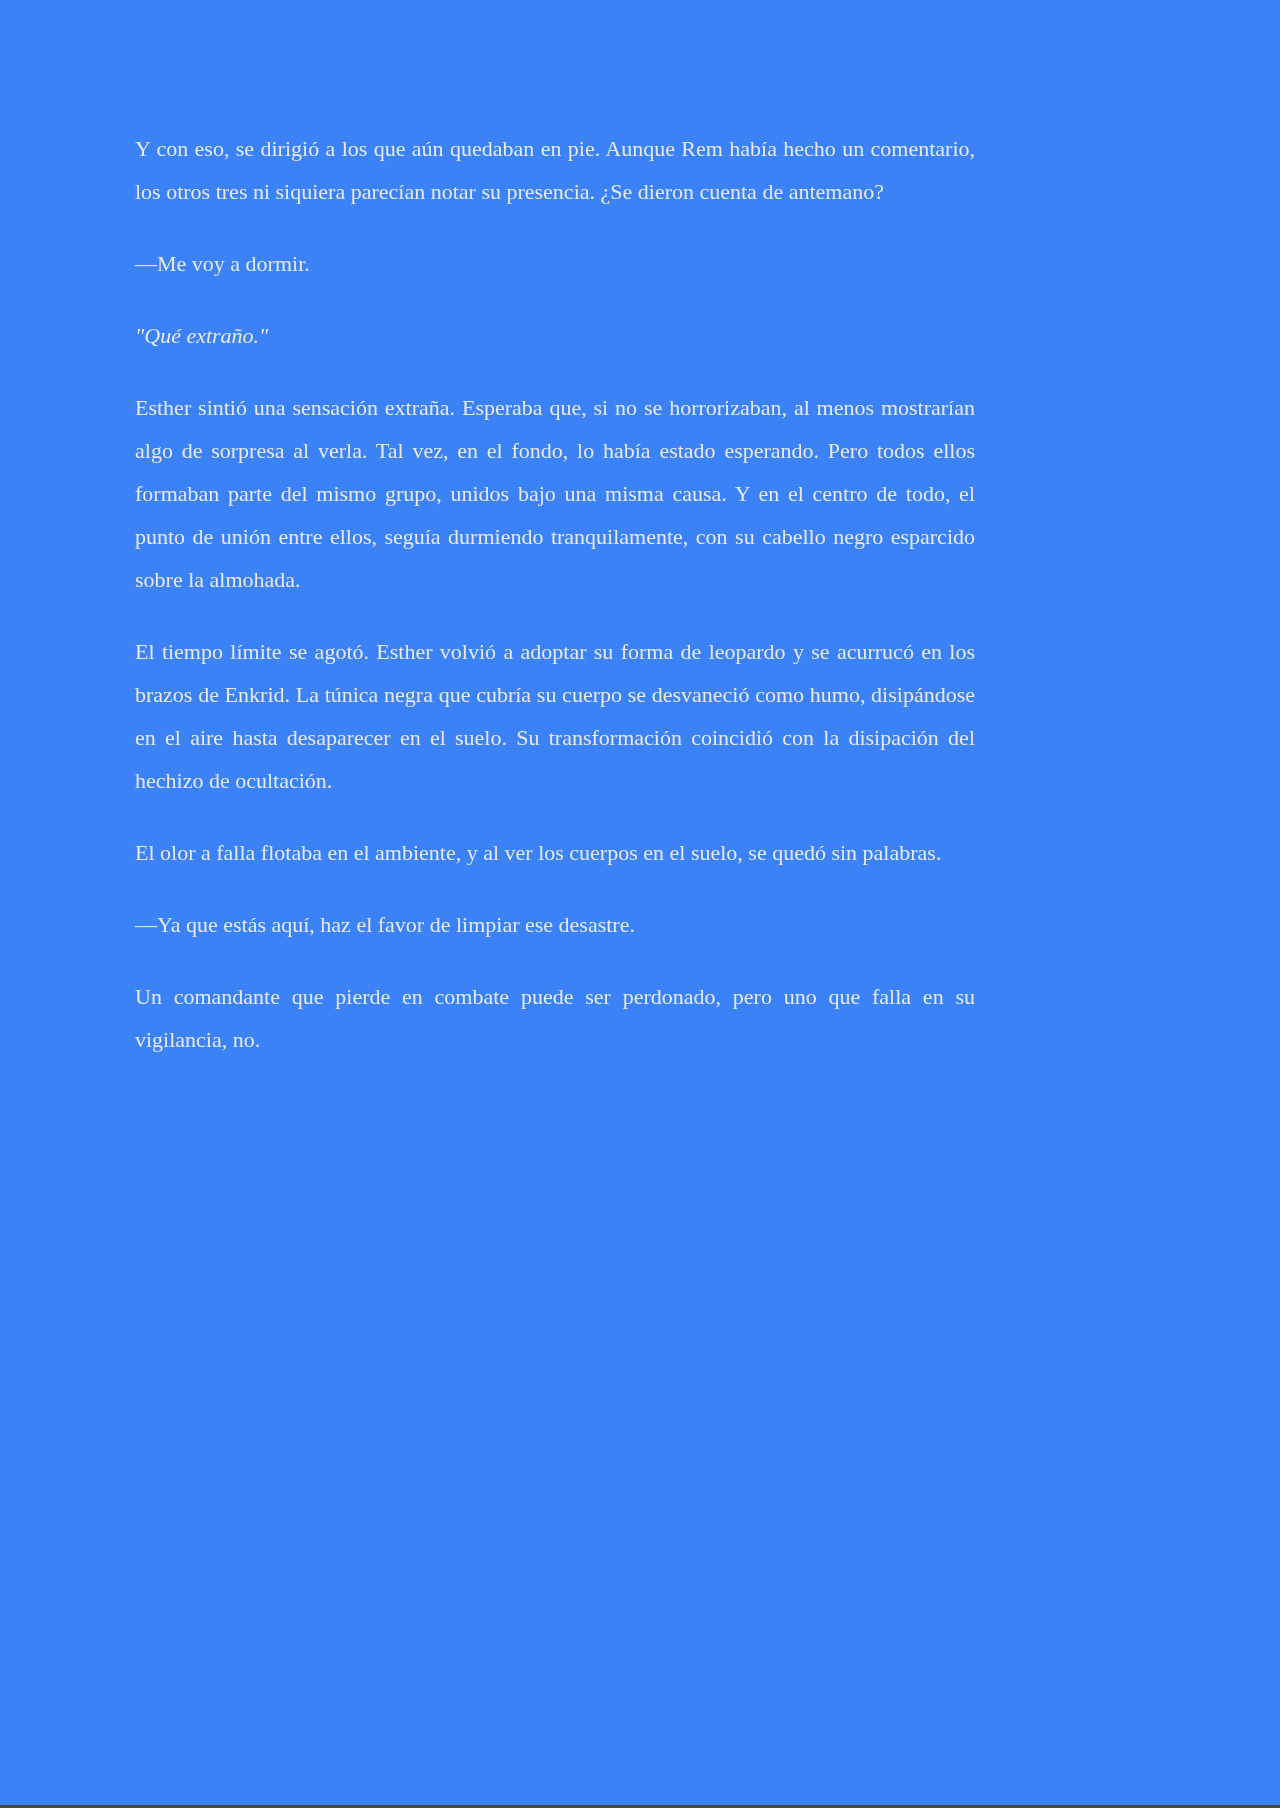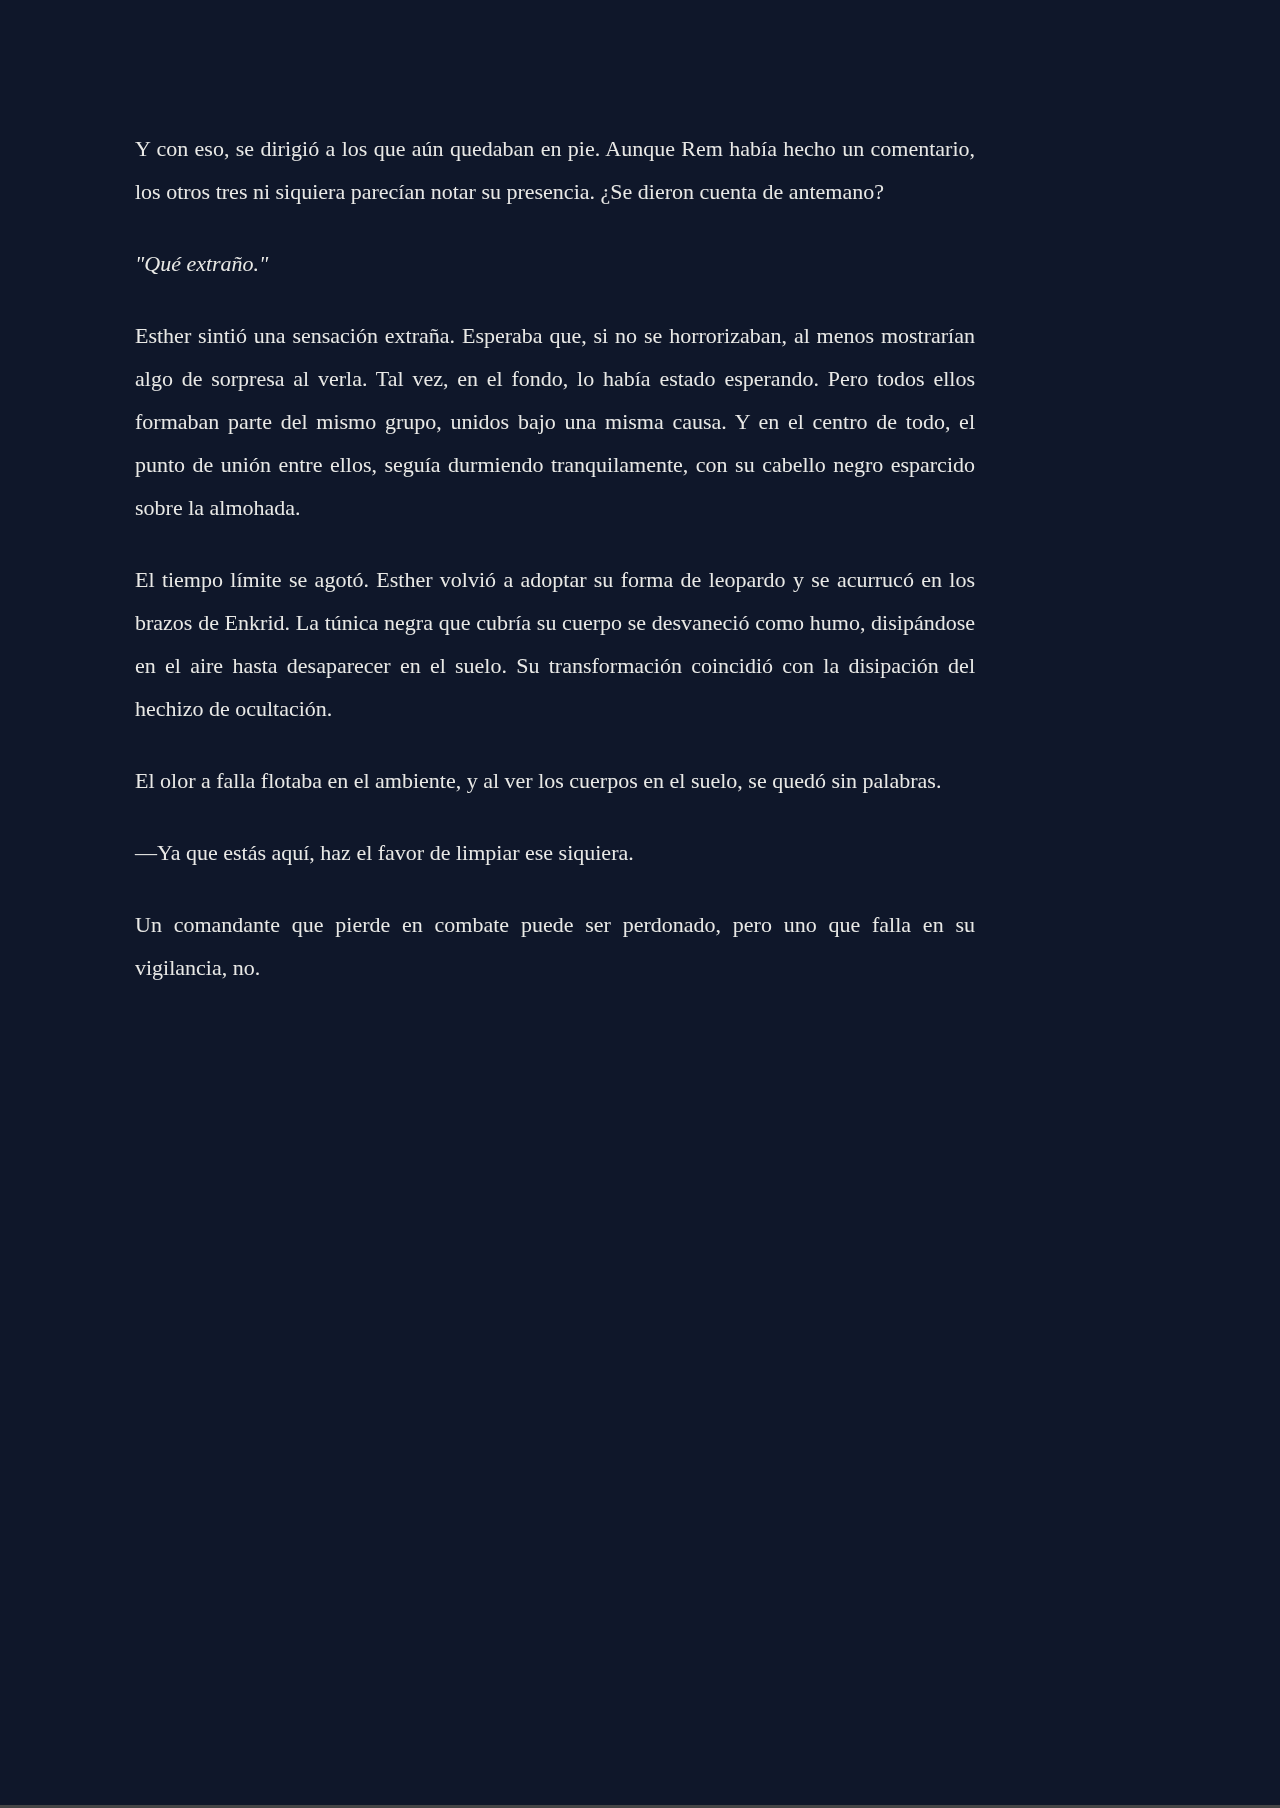--- a/index.html
+++ b/index.html
@@ -4,21 +4,21 @@
 <style>
   html, body {
     margin: 0;
     padding: 0;
     background: #282828;
   }
   .page {
     position: relative;
     width: 1280px;
     height: 1808px;
-    background: #0f172a;
+    background: #3b82f6;
     overflow: hidden;
   }
   .content {
     position: absolute;
     left: 135px;
     top: 127px;
     width: 840px;
     color: #e9e9e6;
     font-family: "Liberation Serif", serif;
     font-size: 22px;
@@ -40,21 +40,22 @@
     height: 3px;
     background: #464646;
   }
 </style>
 </head>
 <body>
 
 <div class="page">
   <div class="content">
     <p>Y con eso, se dirigió a los que aún quedaban en pie. Aunque Rem había hecho un comentario, los otros tres ni siquiera parecían notar su presencia. ¿Se dieron cuenta de antemano?</p>
+    <p>—Me voy a dormir.</p>
     <p class="italic">"Qué extraño."</p>
     <p>Esther sintió una sensación extraña. Esperaba que, si no se horrorizaban, al menos mostrarían algo de sorpresa al verla. Tal vez, en el fondo, lo había estado esperando. Pero todos ellos formaban parte del mismo grupo, unidos bajo una misma causa. Y en el centro de todo, el punto de unión entre ellos, seguía durmiendo tranquilamente, con su cabello negro esparcido sobre la almohada.</p>
     <p>El tiempo límite se agotó. Esther volvió a adoptar su forma de leopardo y se acurrucó en los brazos de Enkrid. La túnica negra que cubría su cuerpo se desvaneció como humo, disipándose en el aire hasta desaparecer en el suelo. Su transformación coincidió con la disipación del hechizo de ocultación.</p>
     <p>El olor a falla flotaba en el ambiente, y al ver los cuerpos en el suelo, se quedó sin palabras.</p>
-    <p>—Ya que estás aquí, haz el favor de limpiar ese siquiera.</p>
+    <p>—Ya que estás aquí, haz el favor de limpiar ese desastre.</p>
     <p>Un comandante que pierde en combate puede ser perdonado, pero uno que falla en su vigilancia, no.</p>
   </div>
   <div class="bottom-strip"></div>
 </div>
 
 </body></html>

